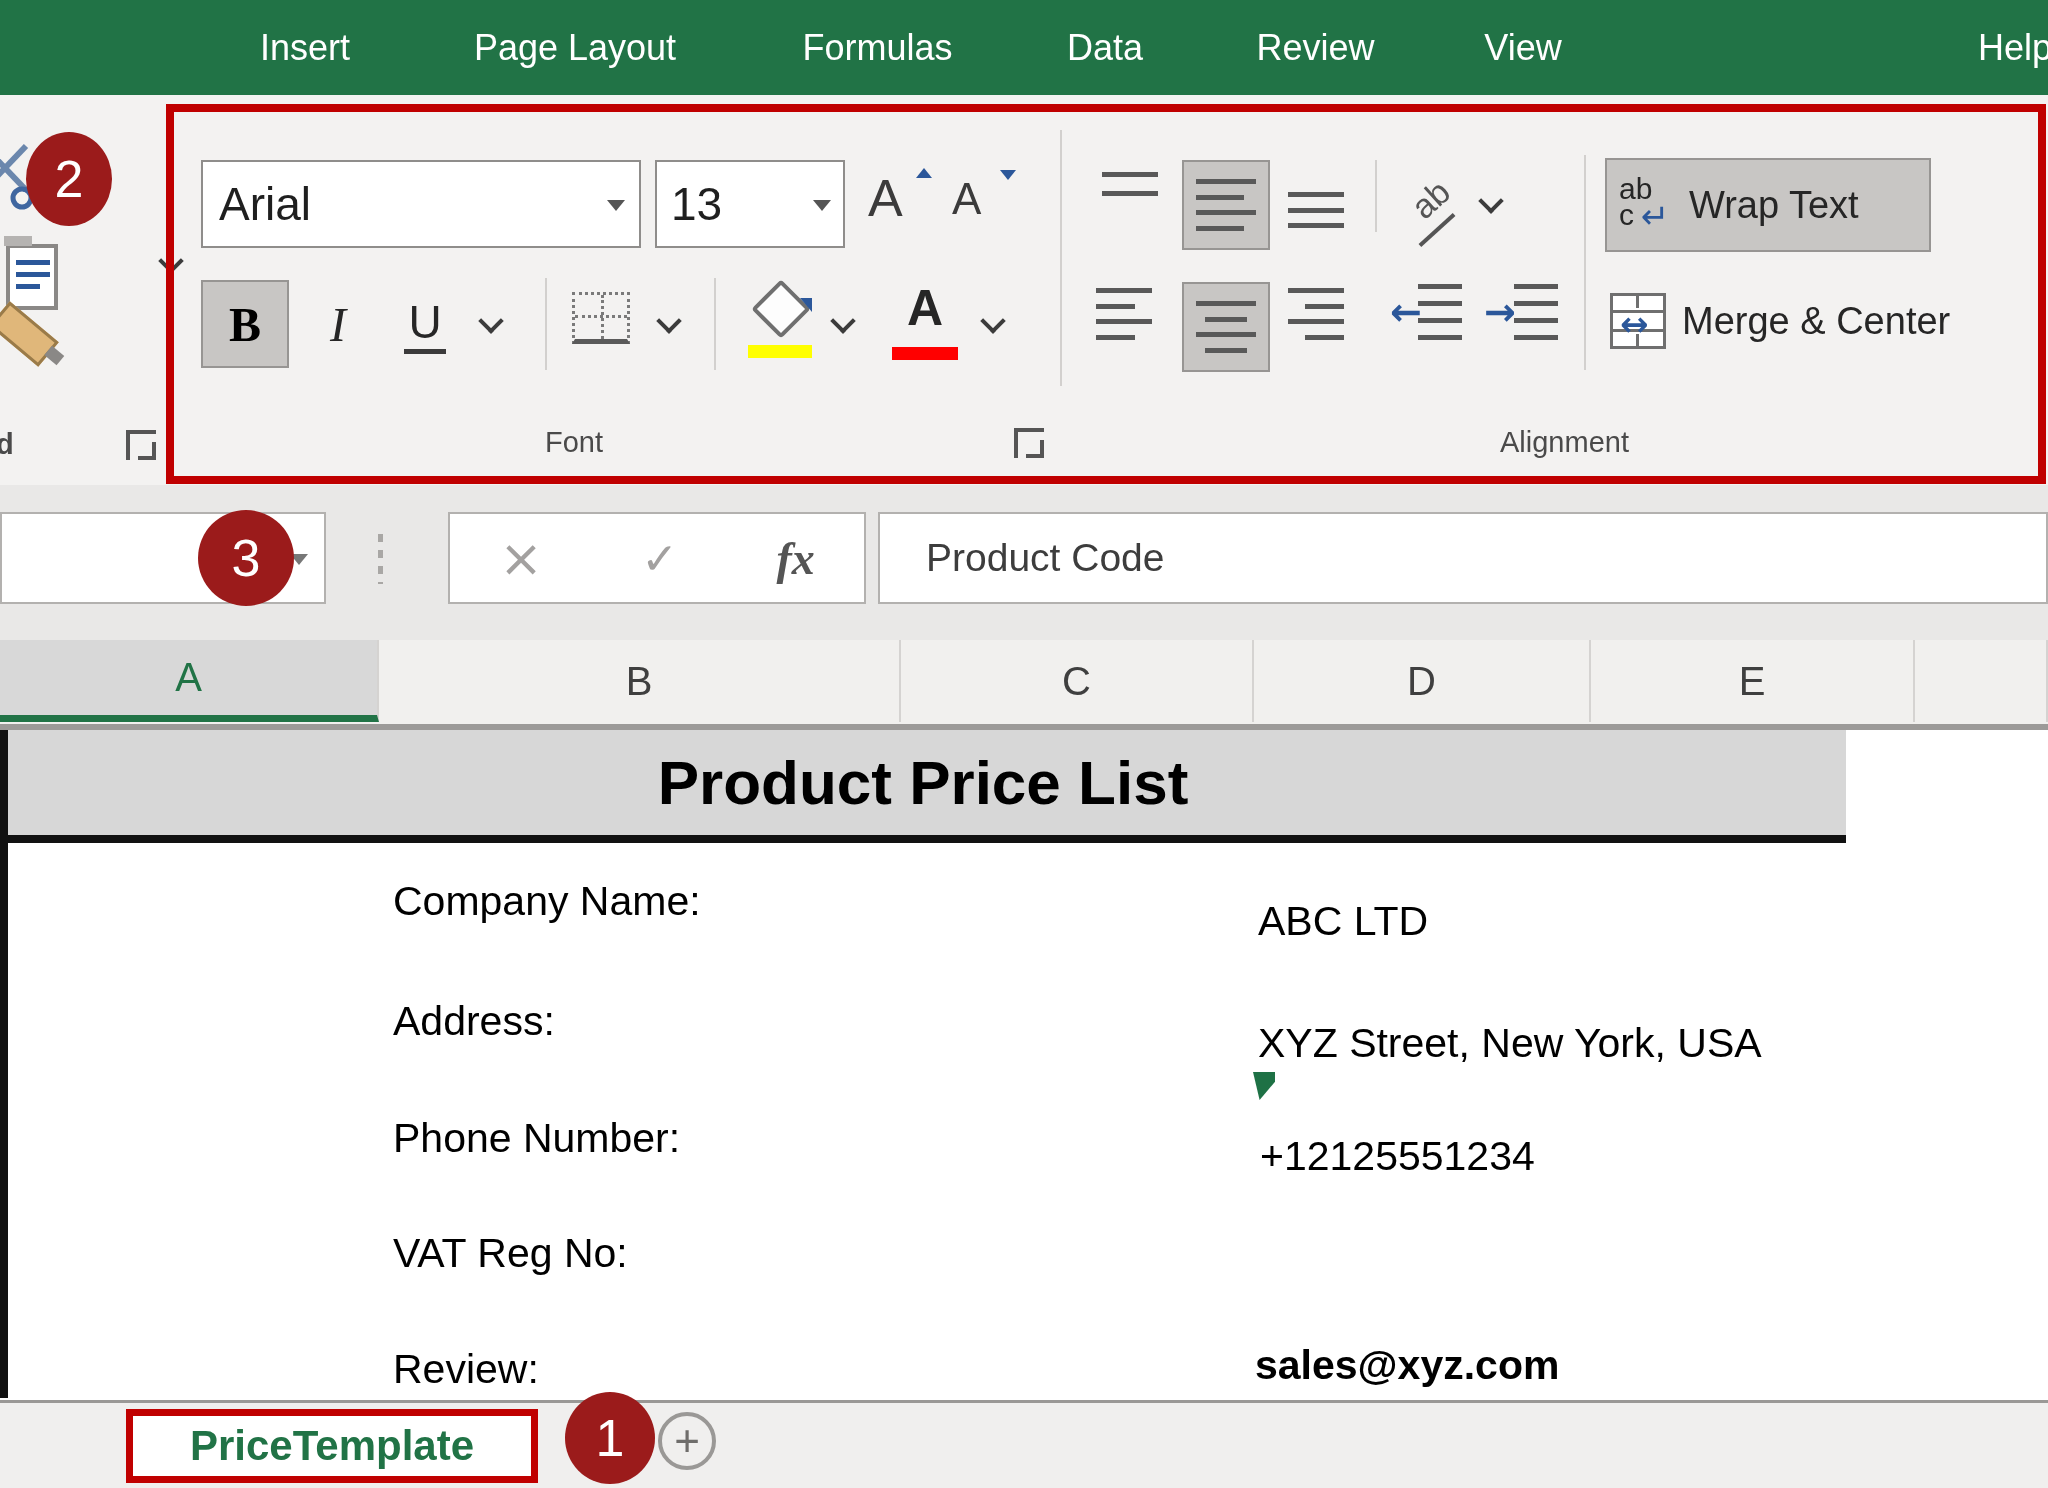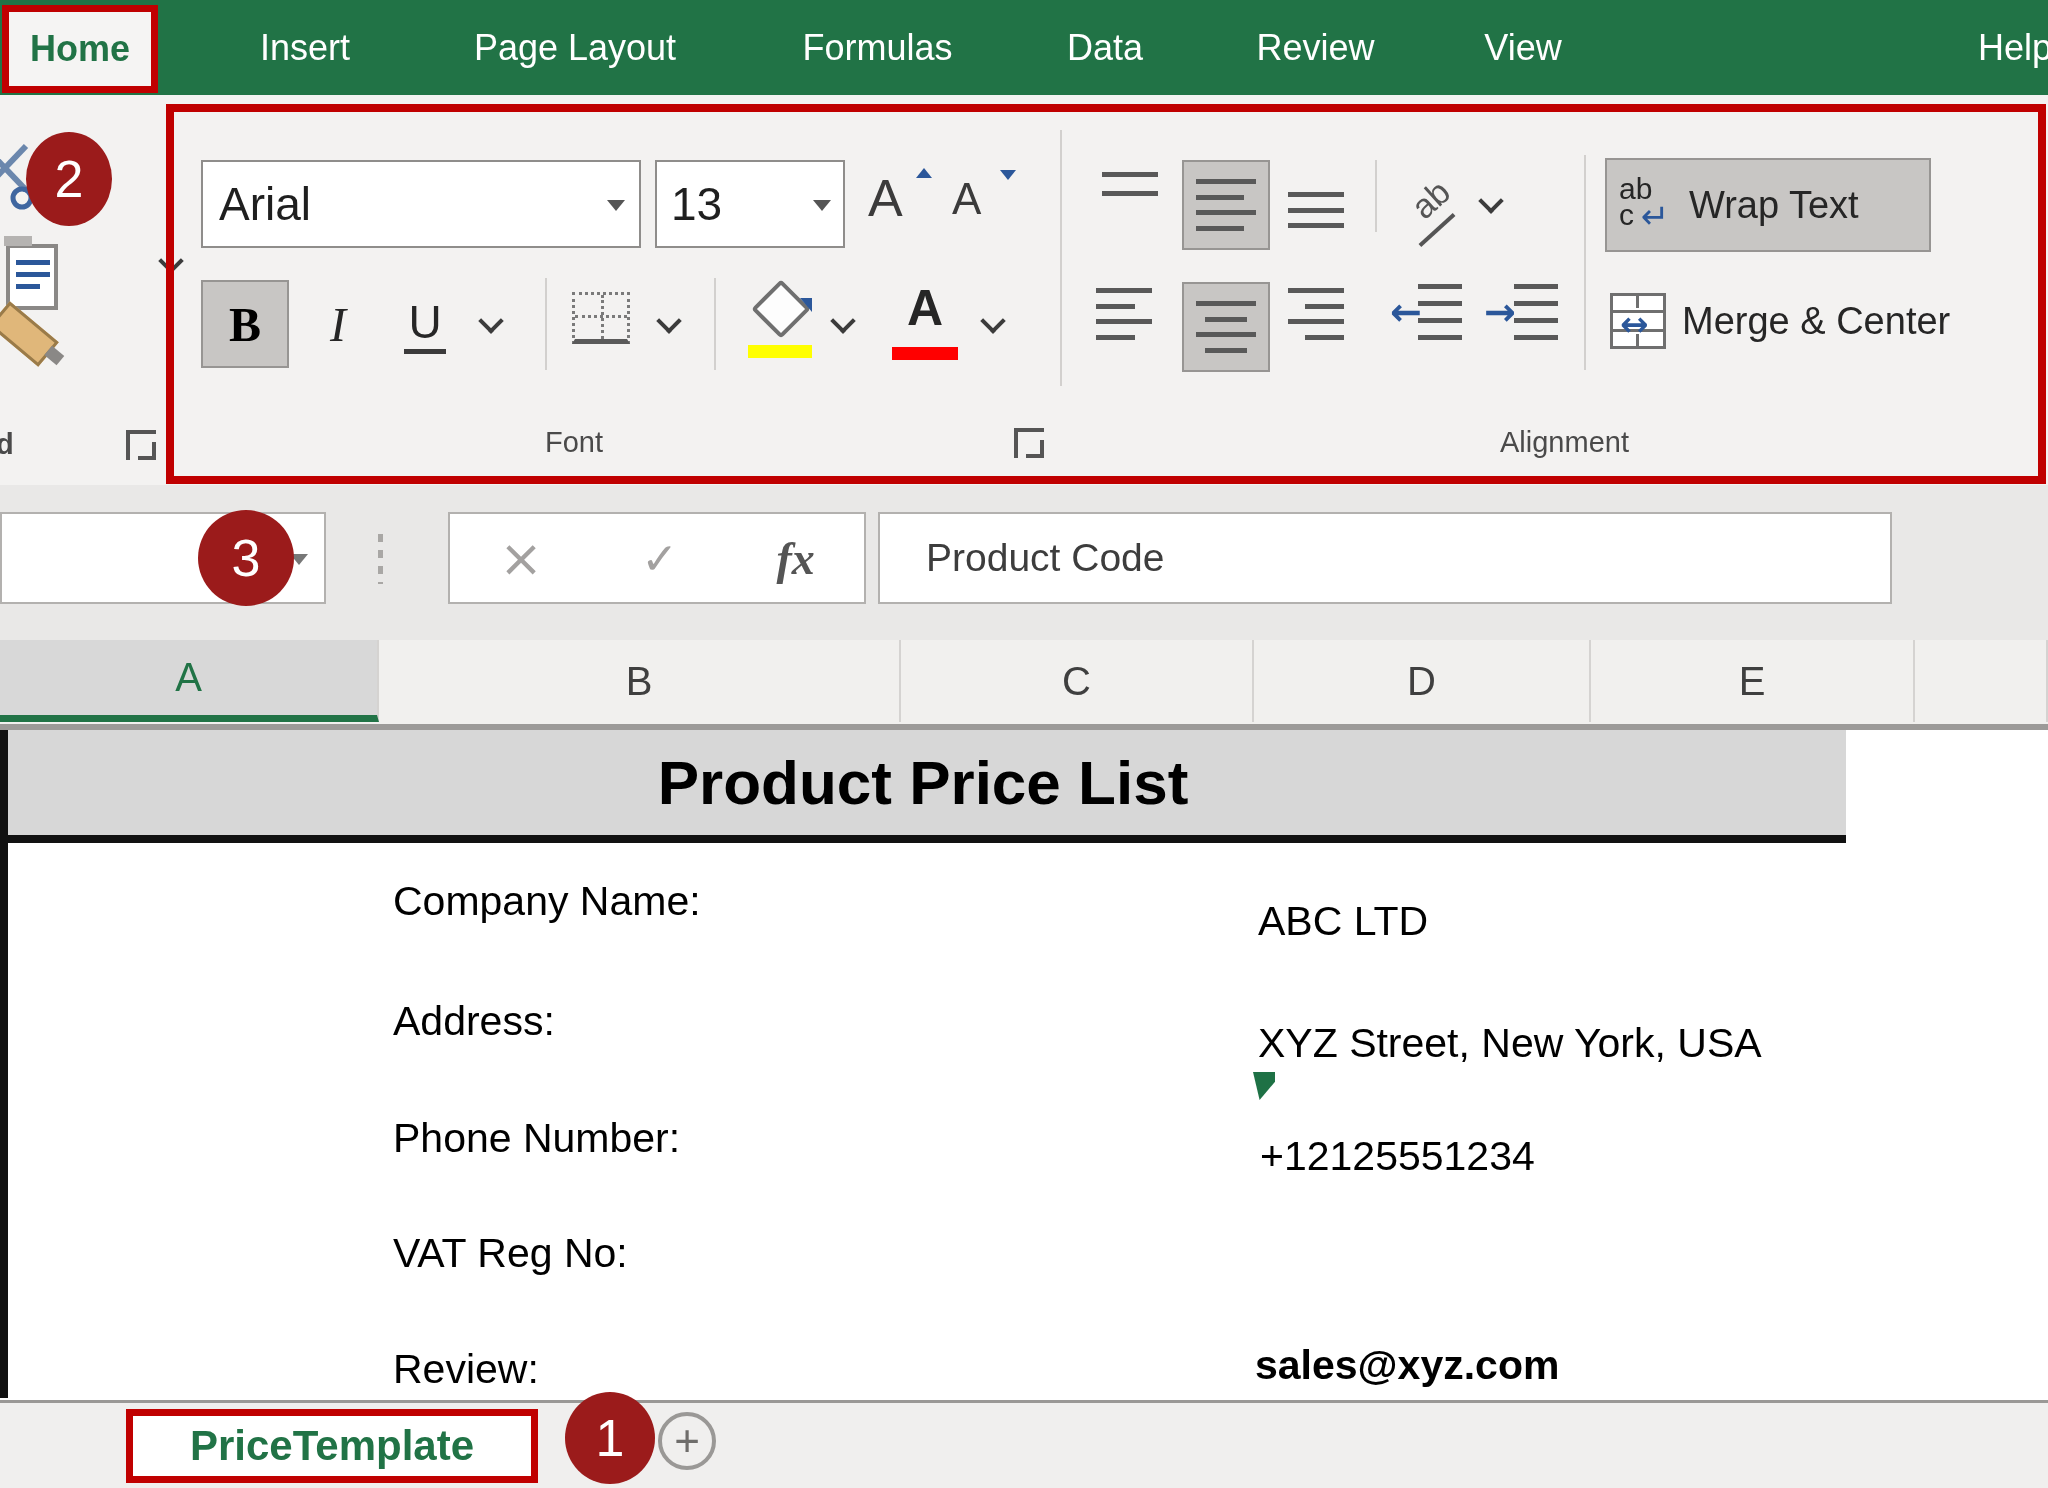--- a/index.html
+++ b/index.html
@@ -44,23 +44,20 @@
   .cellTxt{position:absolute;font-size:41px;color:#000;white-space:nowrap;}
   
   .sheetbar{left:0;top:1400px;width:2048px;height:88px;background:#f0efee;border-top:3px solid #9a9896;box-sizing:border-box;}
 </style>
 </head>
 <body>
 
 <div id="screen">
 
   <div class="abs tabbar"></div>
-  <div class="abs home-tab">
-    <span>Home</span>
-  </div>
   <div class="rtab" style="left:250px;width:110px;">
       <span>Insert</span>
     </div>
   <div class="rtab" style="left:450px;width:250px;">
       <span>Page Layout</span>
     </div>
   <div class="rtab" style="left:785px;width:185px;">
       <span>Formulas</span>
     </div>
   <div class="rtab" style="left:1055px;width:100px;">
@@ -234,21 +231,21 @@
   <div class="abs frow"></div>
   <div class="wbox" style="left:0;top:512px;width:326px;height:92px;">
     <div class="tri" style="position:absolute;right:16px;top:40px;border-top-color:#777;"></div>
   </div>
   <div class="abs" style="left:378px;top:534px;width:5px;height:50px;background:repeating-linear-gradient(#a9a7a5 0 8px,transparent 8px 16px);"></div>
   <div class="wbox" style="left:448px;top:512px;width:418px;height:92px;display:flex;align-items:center;justify-content:space-around;">
     <span style="font-size:52px;color:#a3a1a0;font-family:'DejaVu Sans',sans-serif;">×</span>
     <span style="font-size:44px;color:#a3a1a0;font-family:'DejaVu Sans',sans-serif;">✓</span>
     <span style="font-size:46px;color:#555;font-family:'Liberation Serif',serif;font-style:italic;font-weight:700;">fx</span>
   </div>
-  <div class="wbox" style="left:878px;top:512px;width:1014px;height:92px;display:flex;align-items:center;">
+  <div class="wbox" style="left:878px;top:512px;width:1170px;height:92px;display:flex;align-items:center;">
     <span style="margin-left:46px;font-size:39px;color:#3d3d3d;">Product Code</span>
   </div>
 
   <div class="abs" style="left:0;top:640px;width:2048px;height:90px;background:#f1f0ee;border-bottom:6px solid #9c9a98;box-sizing:border-box;"></div>
   <div class="colhead" style="left:0;width:379px;background:#d8d8d8;color:#217346;border-bottom:7px solid #217346;">
       <span>A</span>
     </div>
   <div class="colhead" style="left:379px;width:522px;">
       <span>B</span>
     </div>

